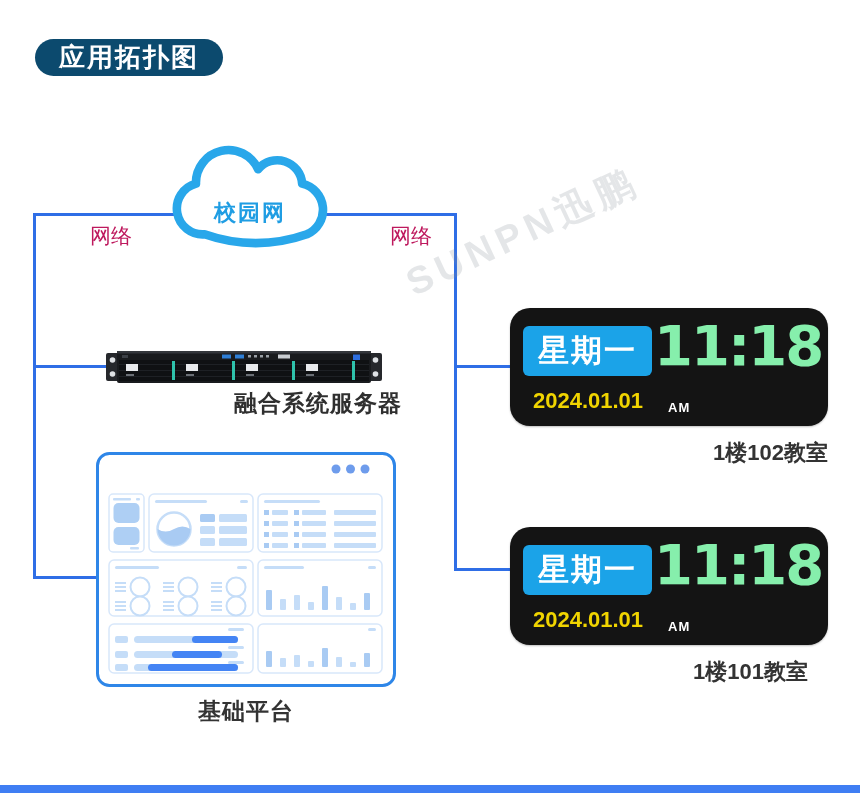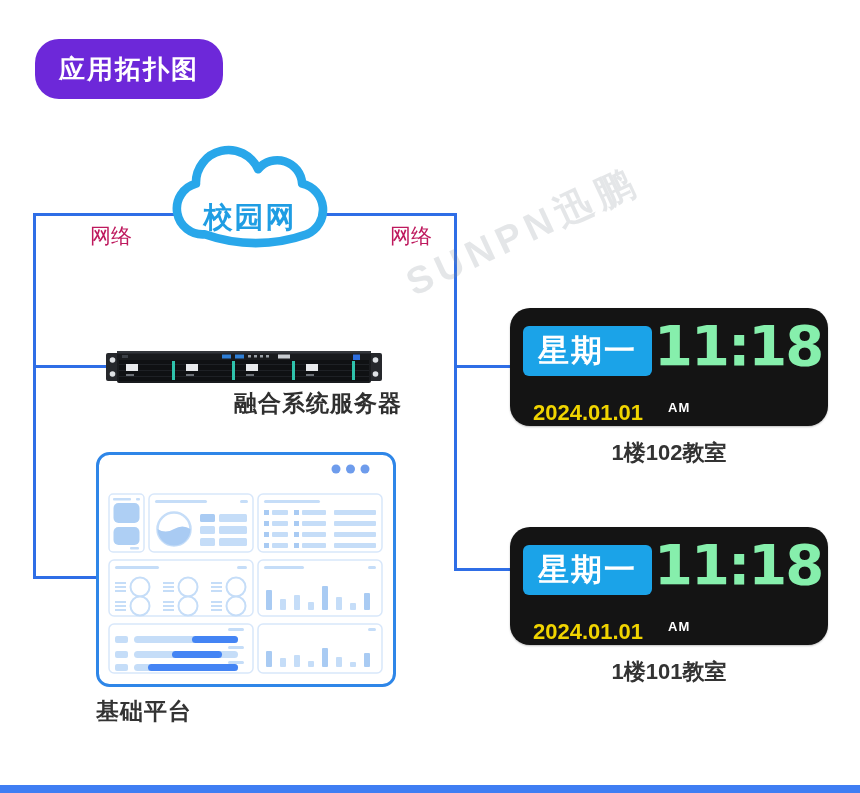--- a/index.html
+++ b/index.html
@@ -2,58 +2,58 @@
 <html><head>
 <meta charset="utf-8">
 <style>
   html,body{margin:0;padding:0;background:#fff;}
   body{font-family:"Liberation Sans","DejaVu Sans",sans-serif;}
   #canvas{position:relative;width:860px;height:793px;background:#fff;overflow:hidden;}
 
   .abs{position:absolute;}
 
   
-  .badge{left:35px;top:39px;width:188px;height:60px;background:#6d28d9;border-radius:24px;
+  .badge{left:35px;top:39px;width:188px;height:37px;background:#0c4a6e;border-radius:24px;
          display:flex;align-items:center;justify-content:center;color:#fff;font-size:26px;
          font-weight:bold;letter-spacing:2px;z-index:3;}
 
   
   .line{background:#2f6ee6;z-index:0;}
 
   
   .cloud-wrap{left:152px;top:134px;width:196px;height:126px;z-index:2;}
-  .cloud-label{left:152px;top:198px;width:196px;text-align:center;font-size:29px;font-weight:bold;
+  .cloud-label{left:152px;top:198px;width:196px;text-align:center;font-size:22px;font-weight:bold;
                color:#1f9de3;z-index:3;letter-spacing:2px;font-family:Liberation Mono, monospace;}
 
   .net-label{top:222px;width:76px;text-align:right;font-size:21px;color:#be185d;z-index:2;}
 
   
   .server-wrap{left:106px;top:350px;width:276px;height:34px;z-index:2;}
   .server-label{left:86px;top:388px;width:316px;text-align:right;font-size:23px;font-weight:bold;
                 color:#2f2f2f;z-index:2;letter-spacing:1px;}
 
   
   .dash-wrap{left:96px;top:452px;width:300px;height:235px;z-index:2;}
-  .platform-label{left:96px;top:696px;width:300px;font-size:23px;font-weight:bold;
+  .platform-label{left:96px;top:696px;width:300px;text-align:center;font-size:23px;font-weight:bold;
                   color:#333;z-index:2;letter-spacing:1px;}
 
   
   .clock{width:318px;height:118px;background:#141414;border-radius:20px;z-index:2;
          box-shadow:0 1px 2px rgba(0,0,0,0.25);}
   .clock-week{position:absolute;left:13px;top:18px;width:129px;height:50px;background:#1ba3e8;
               border-radius:6px;display:flex;align-items:center;justify-content:center;
               color:#fff;font-size:31px;font-weight:bold;letter-spacing:2px;}
-  .clock-date{position:absolute;left:8px;top:92px;width:140px;text-align:center;color:#f0d400;
+  .clock-date{position:absolute;left:8px;top:80px;width:140px;text-align:center;color:#f0d400;
               font-size:22px;font-weight:bold;}
   .clock-time{position:absolute;right:10px;top:10px;width:164px;text-align:center;color:#86efac;
               font-size:56px;font-weight:bold;letter-spacing:-2px;line-height:1;
               font-family:"DejaVu Sans",sans-serif;}
   .clock-ampm{position:absolute;left:158px;top:86px;color:#fff;font-size:13px;font-weight:bold;
               letter-spacing:1px;margin-top:6px;}
-  .room-label{width:318px;text-align:center;font-size:22px;color:#333;font-weight:bold;z-index:2;}
+  .room-label{width:318px;text-align:right;font-size:22px;color:#333;font-weight:bold;z-index:2;}
 
   
   .watermark{left:398px;top:262px;z-index:6;transform:rotate(-25deg);transform-origin:left top;
              font-size:38px;font-weight:bold;color:rgba(130,140,150,0.22);letter-spacing:6px;
              pointer-events:none;white-space:nowrap;}
 
   
   .bottom-bar{left:0;top:785px;width:860px;height:8px;background:#3f7ef3;z-index:4;}
 </style>
 </head>
@@ -267,19 +267,19 @@
     <div class="clock-ampm">AM</div>
   </div>
   <div class="abs room-label" style="left:510px;top:438px;">1楼102教室</div>
 
   <div class="abs clock" style="left:510px;top:527px;">
     <div class="clock-week">星期一</div>
     <div class="clock-date">2024.01.01</div>
     <div class="clock-time">11:18</div>
     <div class="clock-ampm">AM</div>
   </div>
-  <div class="abs room-label" style="left:510px;top:657px;">1楼101教室</div>
+  <div class="abs room-label" style="left:490px;top:657px;">1楼101教室</div>
 
   <div class="abs watermark">SUNPN迅鹏</div>
 
   <div class="abs bottom-bar"></div>
 
 </div>
 
 </body></html>

